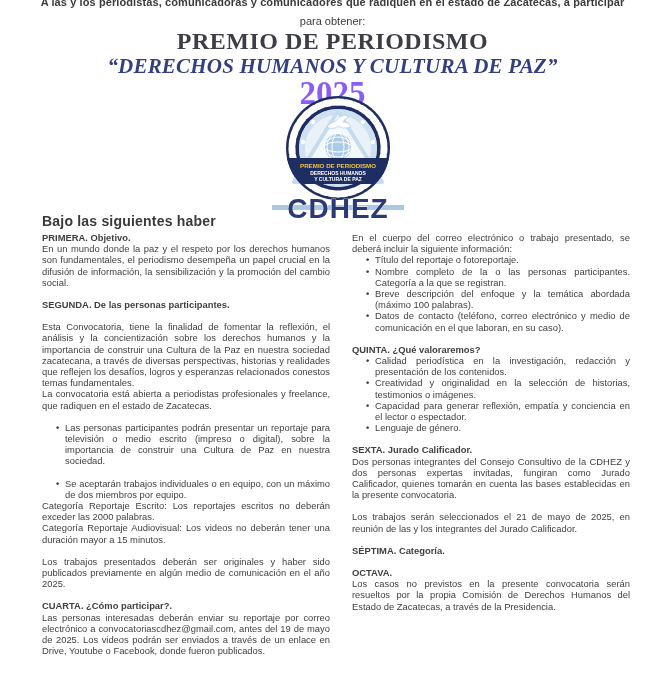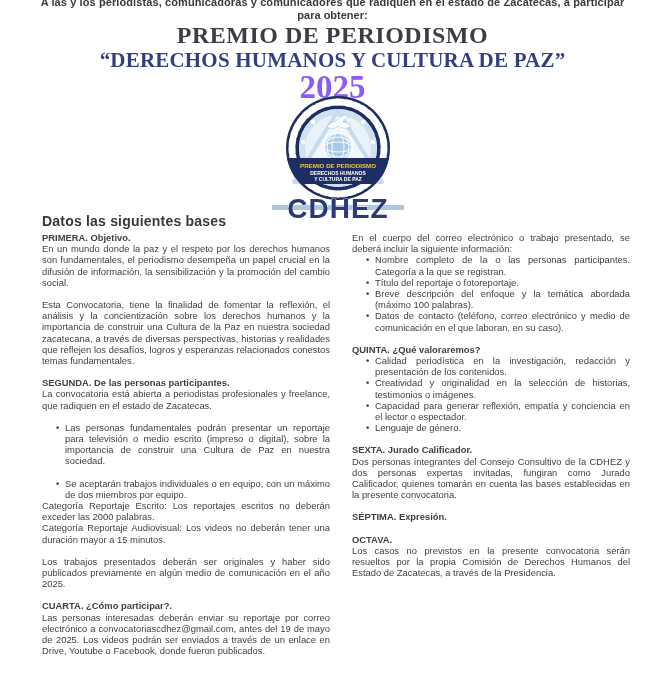--- a/index.html
+++ b/index.html
@@ -7,28 +7,28 @@
     width:665px;height:675px;overflow:hidden;position:relative;
     background:#ffffff;
     font-family:"Liberation Sans","DejaVu Sans",sans-serif;
     -webkit-font-smoothing:antialiased;
   }
   .page{position:absolute;inset:0;overflow:hidden;}
 
   
   .hdr{position:absolute;top:-4px;left:0;width:665px;text-align:center;color:#3a3a3a;}
   .hdr .line1{font-size:11px;font-weight:700;letter-spacing:.1px;}
-  .hdr .line2{font-size:11px;font-weight:700;margin-top:1px;text-align:center;}
+  .hdr .line2{font-size:11px;font-weight:400;margin-top:7px;text-align:center;}
   .hdr .title{
     font-family:"Liberation Serif","DejaVu Serif",serif;
     font-size:24px;font-weight:700;color:#3d3d47;letter-spacing:.5px;margin-top:2px;line-height:1.05;
   }
   .hdr .subtitle{
     font-family:"Liberation Serif","DejaVu Serif",serif;
-    font-size:21px;font-weight:700;color:#333f80;letter-spacing:.2px;margin-top:1px;line-height:1.05;
+    font-size:21px;font-weight:700;color:#333f80;letter-spacing:.2px;margin-top:1px;line-height:1.05;font-style:italic;
   }
   .hdr .year{
     font-family:"Liberation Serif","DejaVu Serif",serif;
     font-size:33px;font-weight:700;color:#8b5cf6;margin-top:0;line-height:1.0;
   }
 
   
   .logo-wrap{position:absolute;top:86px;left:50%;margin-left:-75px;width:160px;height:140px;}
 
   
@@ -94,57 +94,58 @@
       <rect x="-54" y="10" width="108" height="26" fill="#1e2d62" clip-path="url(#ringclip)"></rect>
       <text x="0" y="19.5" text-anchor="middle" font-family="Liberation Sans, sans-serif" font-size="6.2" font-weight="700" fill="#eec33f">PREMIO DE PERIODISMO</text>
       <text x="0" y="26.5" text-anchor="middle" font-family="Liberation Sans, sans-serif" font-size="5" font-weight="700" fill="#ffffff">DERECHOS HUMANOS</text>
       <text x="0" y="33" text-anchor="middle" font-family="Liberation Sans, sans-serif" font-size="5" font-weight="700" fill="#ffffff">Y CULTURA DE PAZ</text>
 
       <rect x="-66" y="57" width="132" height="5" fill="#aac8e4"></rect>
       <text x="0" y="70" text-anchor="middle" font-family="Liberation Sans, sans-serif" font-size="28" font-weight="700" letter-spacing="1" fill="#2a3a78" stroke="#ffffff" stroke-width="0.7" paint-order="stroke">CDHEZ</text>
     </svg>
   </div>
 
-  <div class="bases">Datos las siguientes bases</div>
+  <div class="bases">Bajo las siguientes haber</div>
 
   <div class="cols">
     <div class="col left">
         <div class="blk heading"><span class="hw">PRIMERA.</span><span class="ht"> Objetivo.</span></div>
         <div class="blk para">En un mundo donde la paz y el respeto por los derechos humanos son fundamentales, el periodismo desempeña un papel crucial en la difusión de información, la sensibilización y la promoción del cambio social.</div>
+        <div class="blk heading gap"><span class="hw">SEGUNDA.</span><span class="ht"> De las personas participantes.</span></div>
         <div class="blk para gap">Esta Convocatoria, tiene la finalidad de fomentar la reflexión, el análisis y la concientización sobre los derechos humanos y la importancia de construir una Cultura de la Paz en nuestra sociedad zacatecana, a través de diversas perspectivas, historias y realidades que reflejen los desafíos, logros y esperanzas relacionados conestos temas fundamentales.</div>
-        <div class="blk heading gap"><span class="hw">SEGUNDA.</span><span class="ht"> De las personas participantes.</span></div>
         <div class="blk para">La convocatoria está abierta a periodistas profesionales y freelance, que radiquen en el estado de Zacatecas.</div>
         <ul class="blk bullets gap">
-          <li>Las personas fundamentales podrán presentar un reportaje para televisión o medio escrito (impreso o digital), sobre la importancia de construir una Cultura de Paz  en  nuestra sociedad.</li>
+          <li>Las personas participantes podrán presentar un reportaje para televisión o medio escrito (impreso o digital), sobre la importancia de construir una Cultura de Paz  en  nuestra sociedad.</li>
         </ul>
         <ul class="blk bullets gap">
           <li>Se aceptarán trabajos individuales o en equipo, con un máximo de dos miembros por equipo.</li>
         </ul>
         <div class="blk para">Categoría Reportaje Escrito: Los reportajes escritos no deberán exceder las 2000 palabras.</div>
         <div class="blk para">Categoría Reportaje Audiovisual:  Los videos no deberán tener una duración mayor a 15 minutos.</div>
         <div class="blk para gap">Los trabajos presentados deberán ser originales y haber sido publicados previamente en algún medio de comunicación en el año 2025.</div>
         <div class="blk heading gap"><span class="hw">CUARTA.</span><span class="ht"> ¿Cómo participar?.</span></div>
         <div class="blk para">Las personas interesadas deberán enviar su reportaje por correo electrónico a convocatoriascdhez@gmail.com, antes del 19 de mayo de 2025. Los videos podrán ser enviados a través de un enlace en Drive, Youtube o Facebook, donde fueron publicados.</div>
       </div>
     <div class="col right">
         <div class="blk para">En el cuerpo del correo electrónico o trabajo presentado, se deberá incluir la siguiente información:</div>
         <ul class="blk bullets">
+          <li>Título del reportaje o fotoreportaje.</li>
           <li>Nombre completo de la o las personas participantes. Categoría a la que se registran.</li>
-          <li>Título del reportaje o fotoreportaje.</li>
           <li>Breve descripción del enfoque y la temática abordada (máximo 100 palabras).</li>
           <li>Datos de contacto (teléfono, correo electrónico y medio de comunicación en el que laboran, en su caso).</li>
         </ul>
         <div class="blk heading gap"><span class="hw">QUINTA.</span><span class="ht"> ¿Qué valoraremos?</span></div>
         <ul class="blk bullets">
           <li>Calidad periodística en la investigación, redacción y presentación de los contenidos.</li>
           <li>Creatividad y originalidad en la selección de historias, testimonios o imágenes.</li>
           <li>Capacidad para generar reflexión, empatía y conciencia en el lector o espectador.</li>
           <li>Lenguaje de género.</li>
         </ul>
         <div class="blk heading gap"><span class="hw">SEXTA.</span><span class="ht"> Jurado Calificador.</span></div>
         <div class="blk para">Dos personas integrantes  del  Consejo Consultivo de la CDHEZ y dos personas expertas invitadas, fungiran como Jurado Calificador, quienes  tomarán  en cuenta las bases establecidas en la presente convocatoria.</div>
-        <div class="blk heading gap"><span class="hw">SÉPTIMA.</span><span class="ht"> Expresión.</span></div>
+        <div class="blk para gap">Los trabajos serán seleccionados el 21 de mayo de 2025, en reunión de las y los integrantes del Jurado Calificador.</div>
+        <div class="blk heading gap"><span class="hw">SÉPTIMA.</span><span class="ht"> Categoría.</span></div>
         <div class="blk heading gap"><span class="hw">OCTAVA.</span></div>
         <div class="blk para">Los casos no previstos en la presente convocatoria serán resueltos por la propia Comisión de Derechos Humanos del Estado de Zacatecas, a través de la Presidencia.</div>
       </div>
   </div>
 
 </div>
 
 </body></html>

